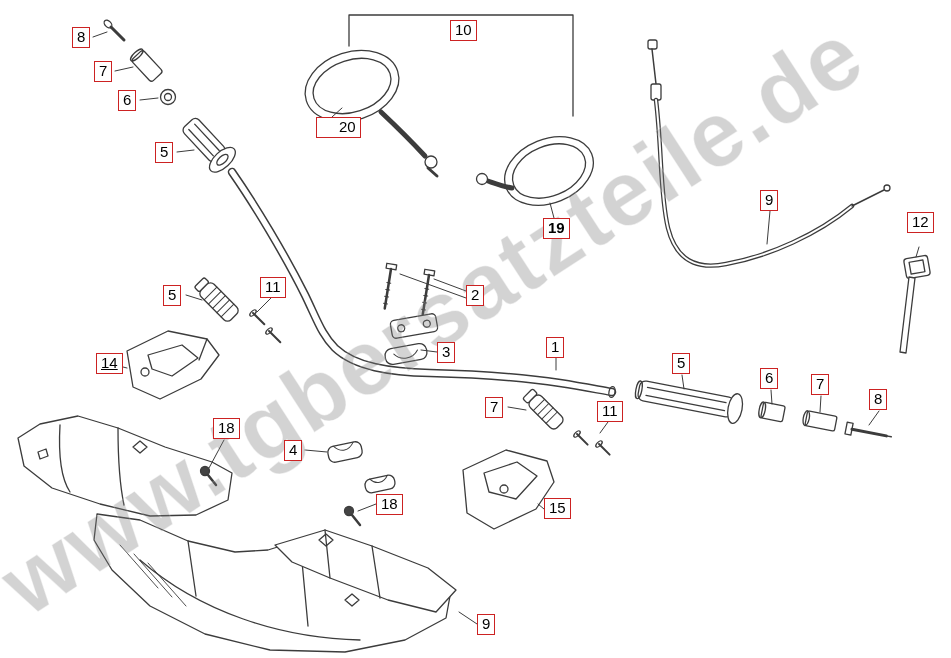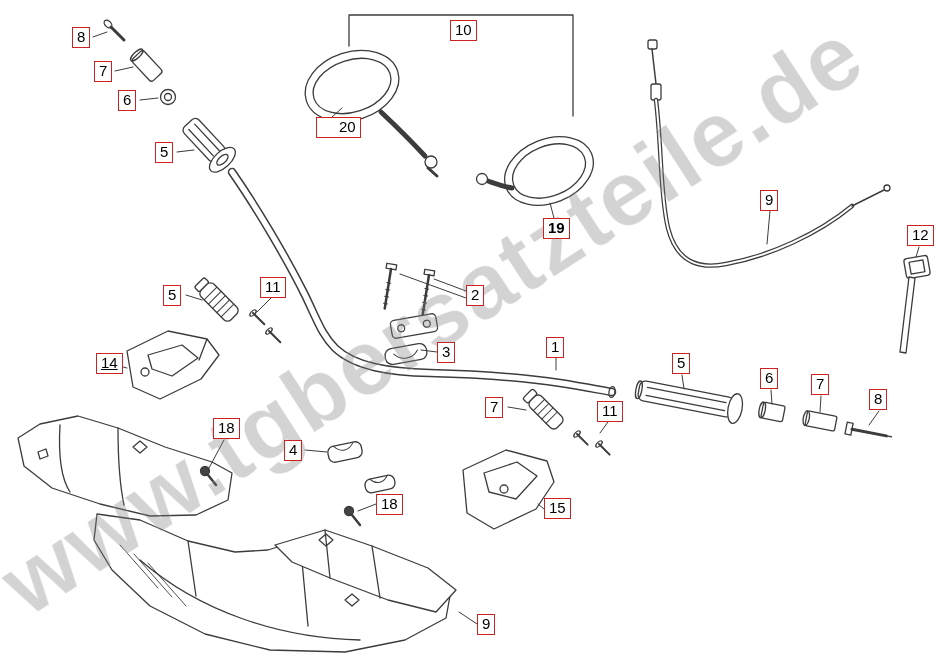--- a/index.html
+++ b/index.html
@@ -275,21 +275,21 @@
 
   <div id="callout-layer">
       <div class="callout" style="left: 72px; top: 27px;">8</div>
       <div class="callout" style="left: 94px; top: 61px;">7</div>
       <div class="callout" style="left: 118px; top: 90px;">6</div>
       <div class="callout" style="left: 155px; top: 142px;">5</div>
       <div class="callout" style="left: 450px; top: 20px;">10</div>
       <div class="callout" style="left: 316px; top: 117px; padding-left: 22px;">20</div>
       <div class="callout" style="left: 543px; top: 218px; font-weight: bold;">19</div>
       <div class="callout" style="left: 760px; top: 190px;">9</div>
-      <div class="callout" style="left: 907px; top: 225px;">12</div>
+      <div class="callout" style="left: 907px; top: 212px;">12</div>
       <div class="callout" style="left: 163px; top: 285px;">5</div>
       <div class="callout" style="left: 260px; top: 277px;">11</div>
       <div class="callout" style="left: 466px; top: 285px;">2</div>
       <div class="callout" style="left: 96px; top: 353px; text-decoration: underline;">14</div>
       <div class="callout" style="left: 437px; top: 342px;">3</div>
       <div class="callout" style="left: 546px; top: 337px;">1</div>
       <div class="callout" style="left: 485px; top: 397px;">7</div>
       <div class="callout" style="left: 597px; top: 401px;">11</div>
       <div class="callout" style="left: 672px; top: 353px;">5</div>
       <div class="callout" style="left: 760px; top: 368px;">6</div>

